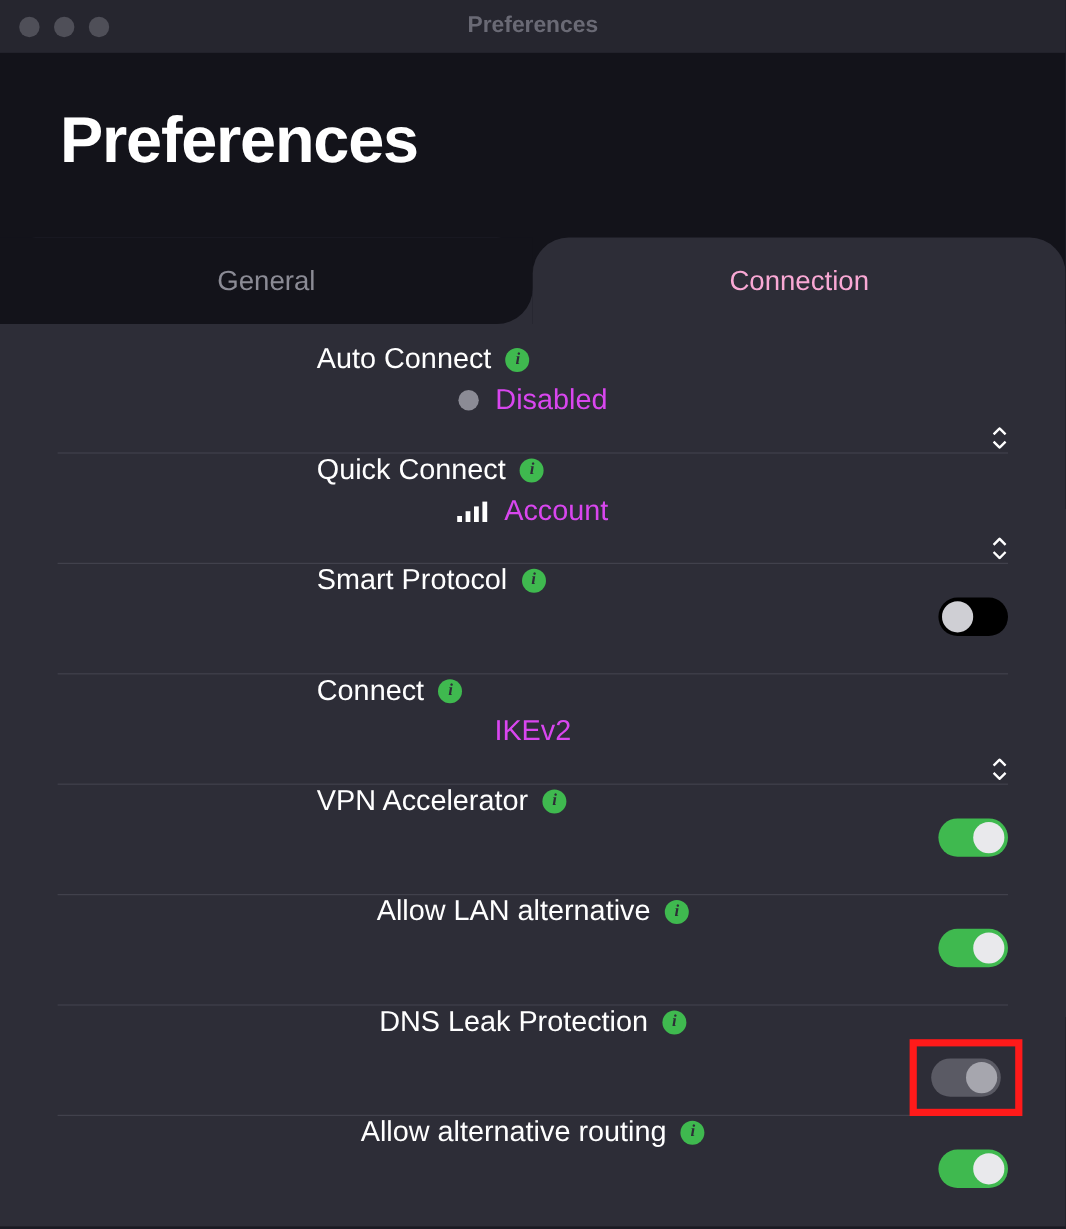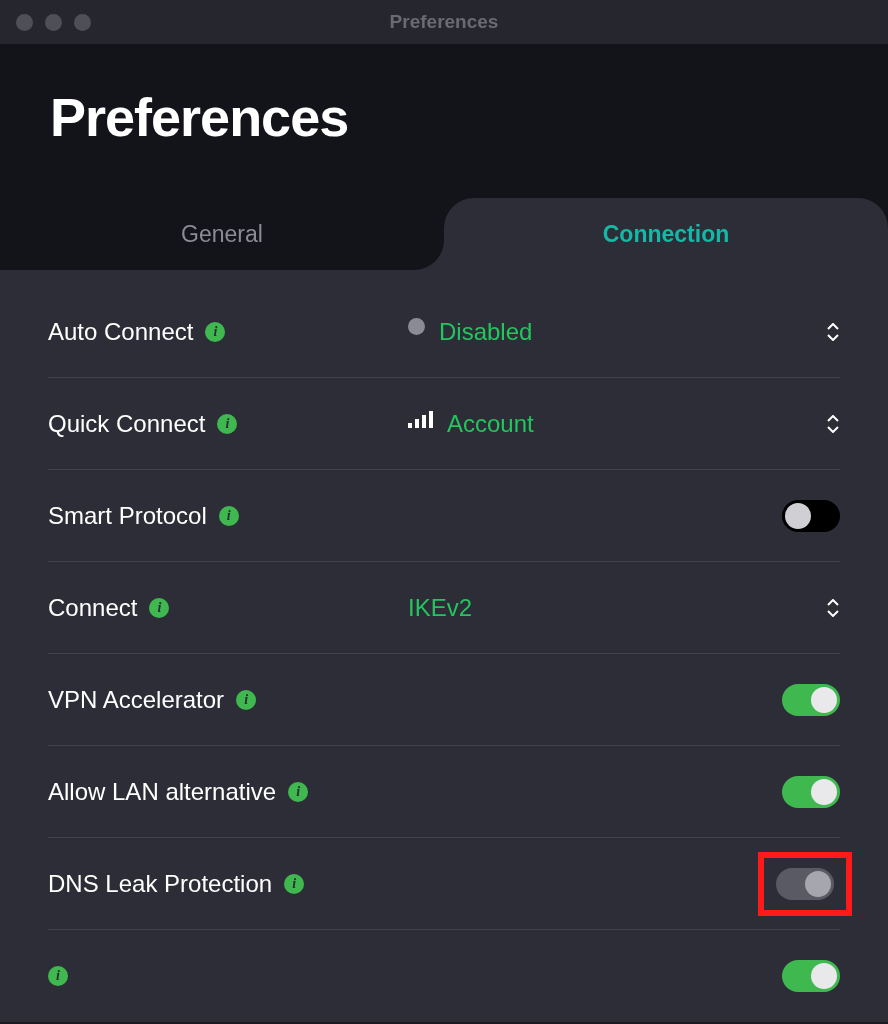--- a/index.html
+++ b/index.html
@@ -59,34 +59,34 @@
       display: flex;
       align-items: center;
       justify-content: center;
       font-size: 23px;
       font-weight: 500;
       color: #8b8b95;
       cursor: pointer;
       position: relative;
     }
     .tab.active {
-      color: #14b8a6;
+      color: #f9a8d4;
       background: #2d2d37;
       border-radius: 30px 30px 0 0;
-      font-weight: bold;
     }
     .content {
       background: #2d2d37;
       padding: 16px 48px 0 48px;
     }
     .row {
       display: flex;
       align-items: center;
       height: 92px;
       border-bottom: 1px solid #41414c;
+      flex-direction: column;
     }
     .row:last-child { border-bottom: none; }
     .row-label {
       display: flex;
       align-items: center;
       gap: 12px;
       font-size: 24px;
       font-weight: 500;
       color: #fff;
       width: 360px;
@@ -101,24 +101,24 @@
       display: inline-flex;
       align-items: center;
       justify-content: center;
       font-size: 14px;
       font-weight: 700;
       font-style: italic;
       font-family: Georgia, serif;
     }
     .row-value {
       display: flex;
-      align-items: flex-start;
+      align-items: center;
       gap: 14px;
       font-size: 24px;
-      color: #22c55e;
+      color: #d946ef;
       flex: 1;
     }
     .status-dot {
       width: 17px;
       height: 17px;
       border-radius: 50%;
       background: #8b8b95;
     }
     .signal-icon {
       display: inline-flex;
@@ -337,20 +337,21 @@
       <div class="highlight-box">
         <div class="toggle off-grey">
           <div class="knob"></div>
         </div>
       </div>
     </div>
   </div>
 
   <div class="row">
     <div class="row-label" style="width:auto;">
+      <span>Allow alternative routing</span>
       <span class="info-icon">i</span>
     </div>
     <div class="row-control">
       <div class="toggle on">
         <div class="knob"></div>
       </div>
     </div>
   </div>
 
 </div>

